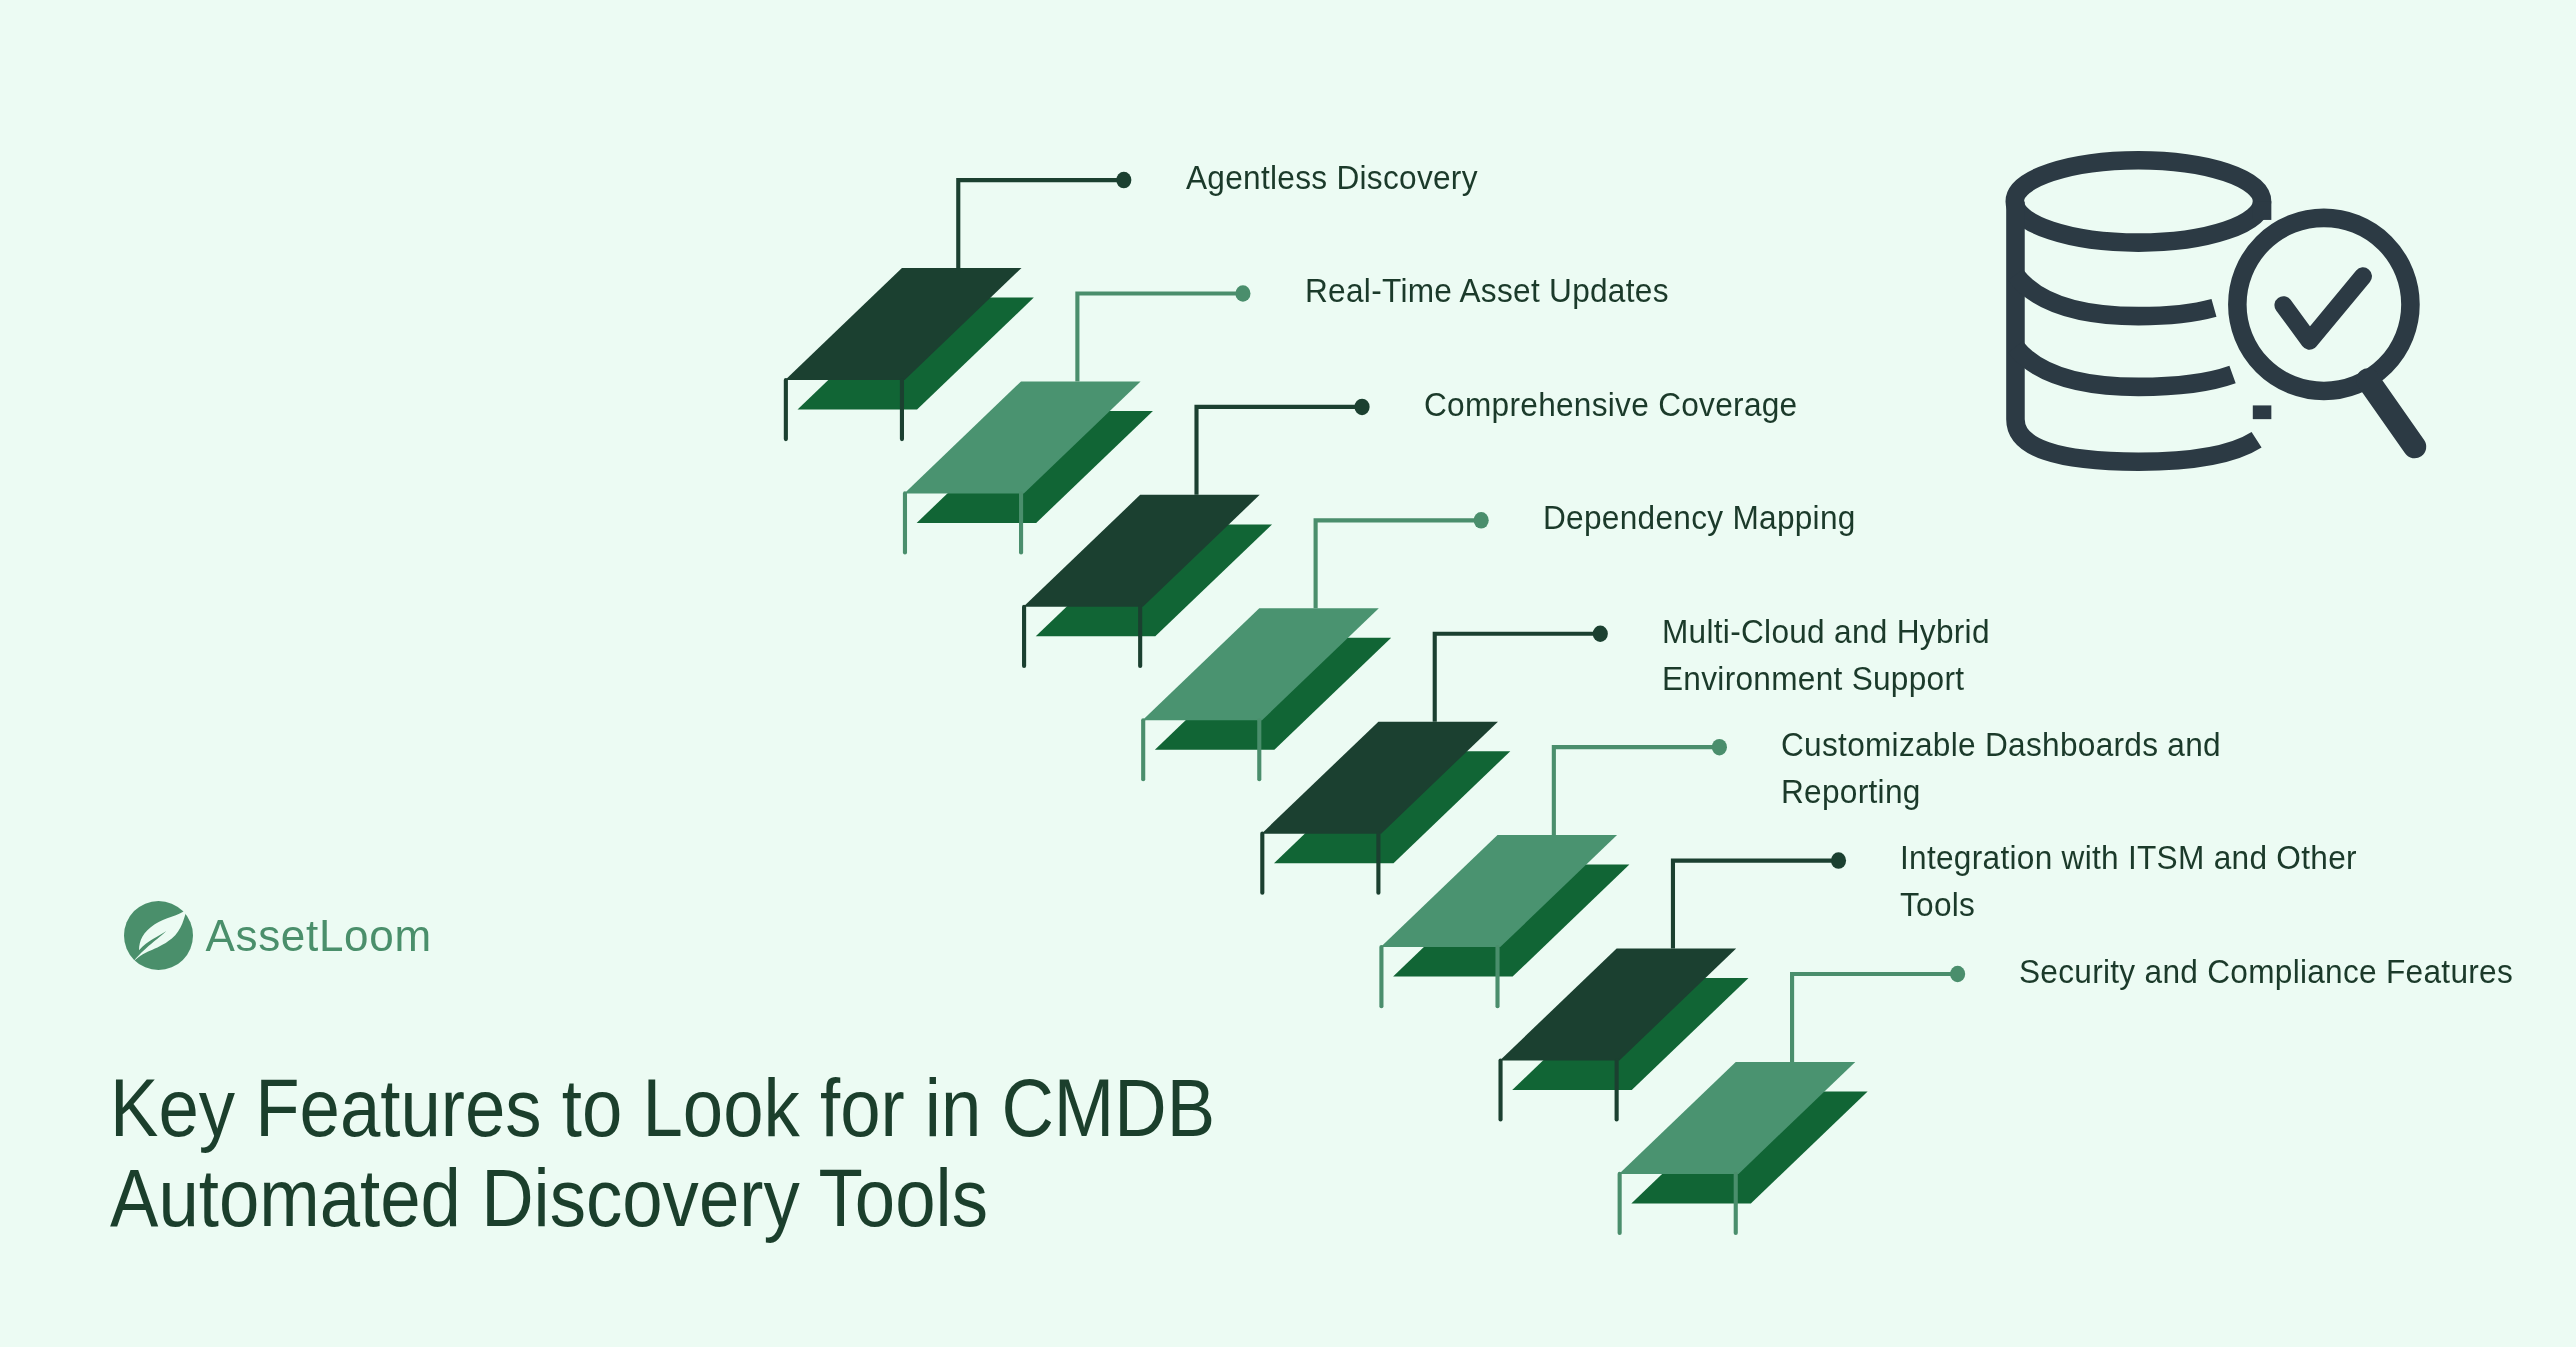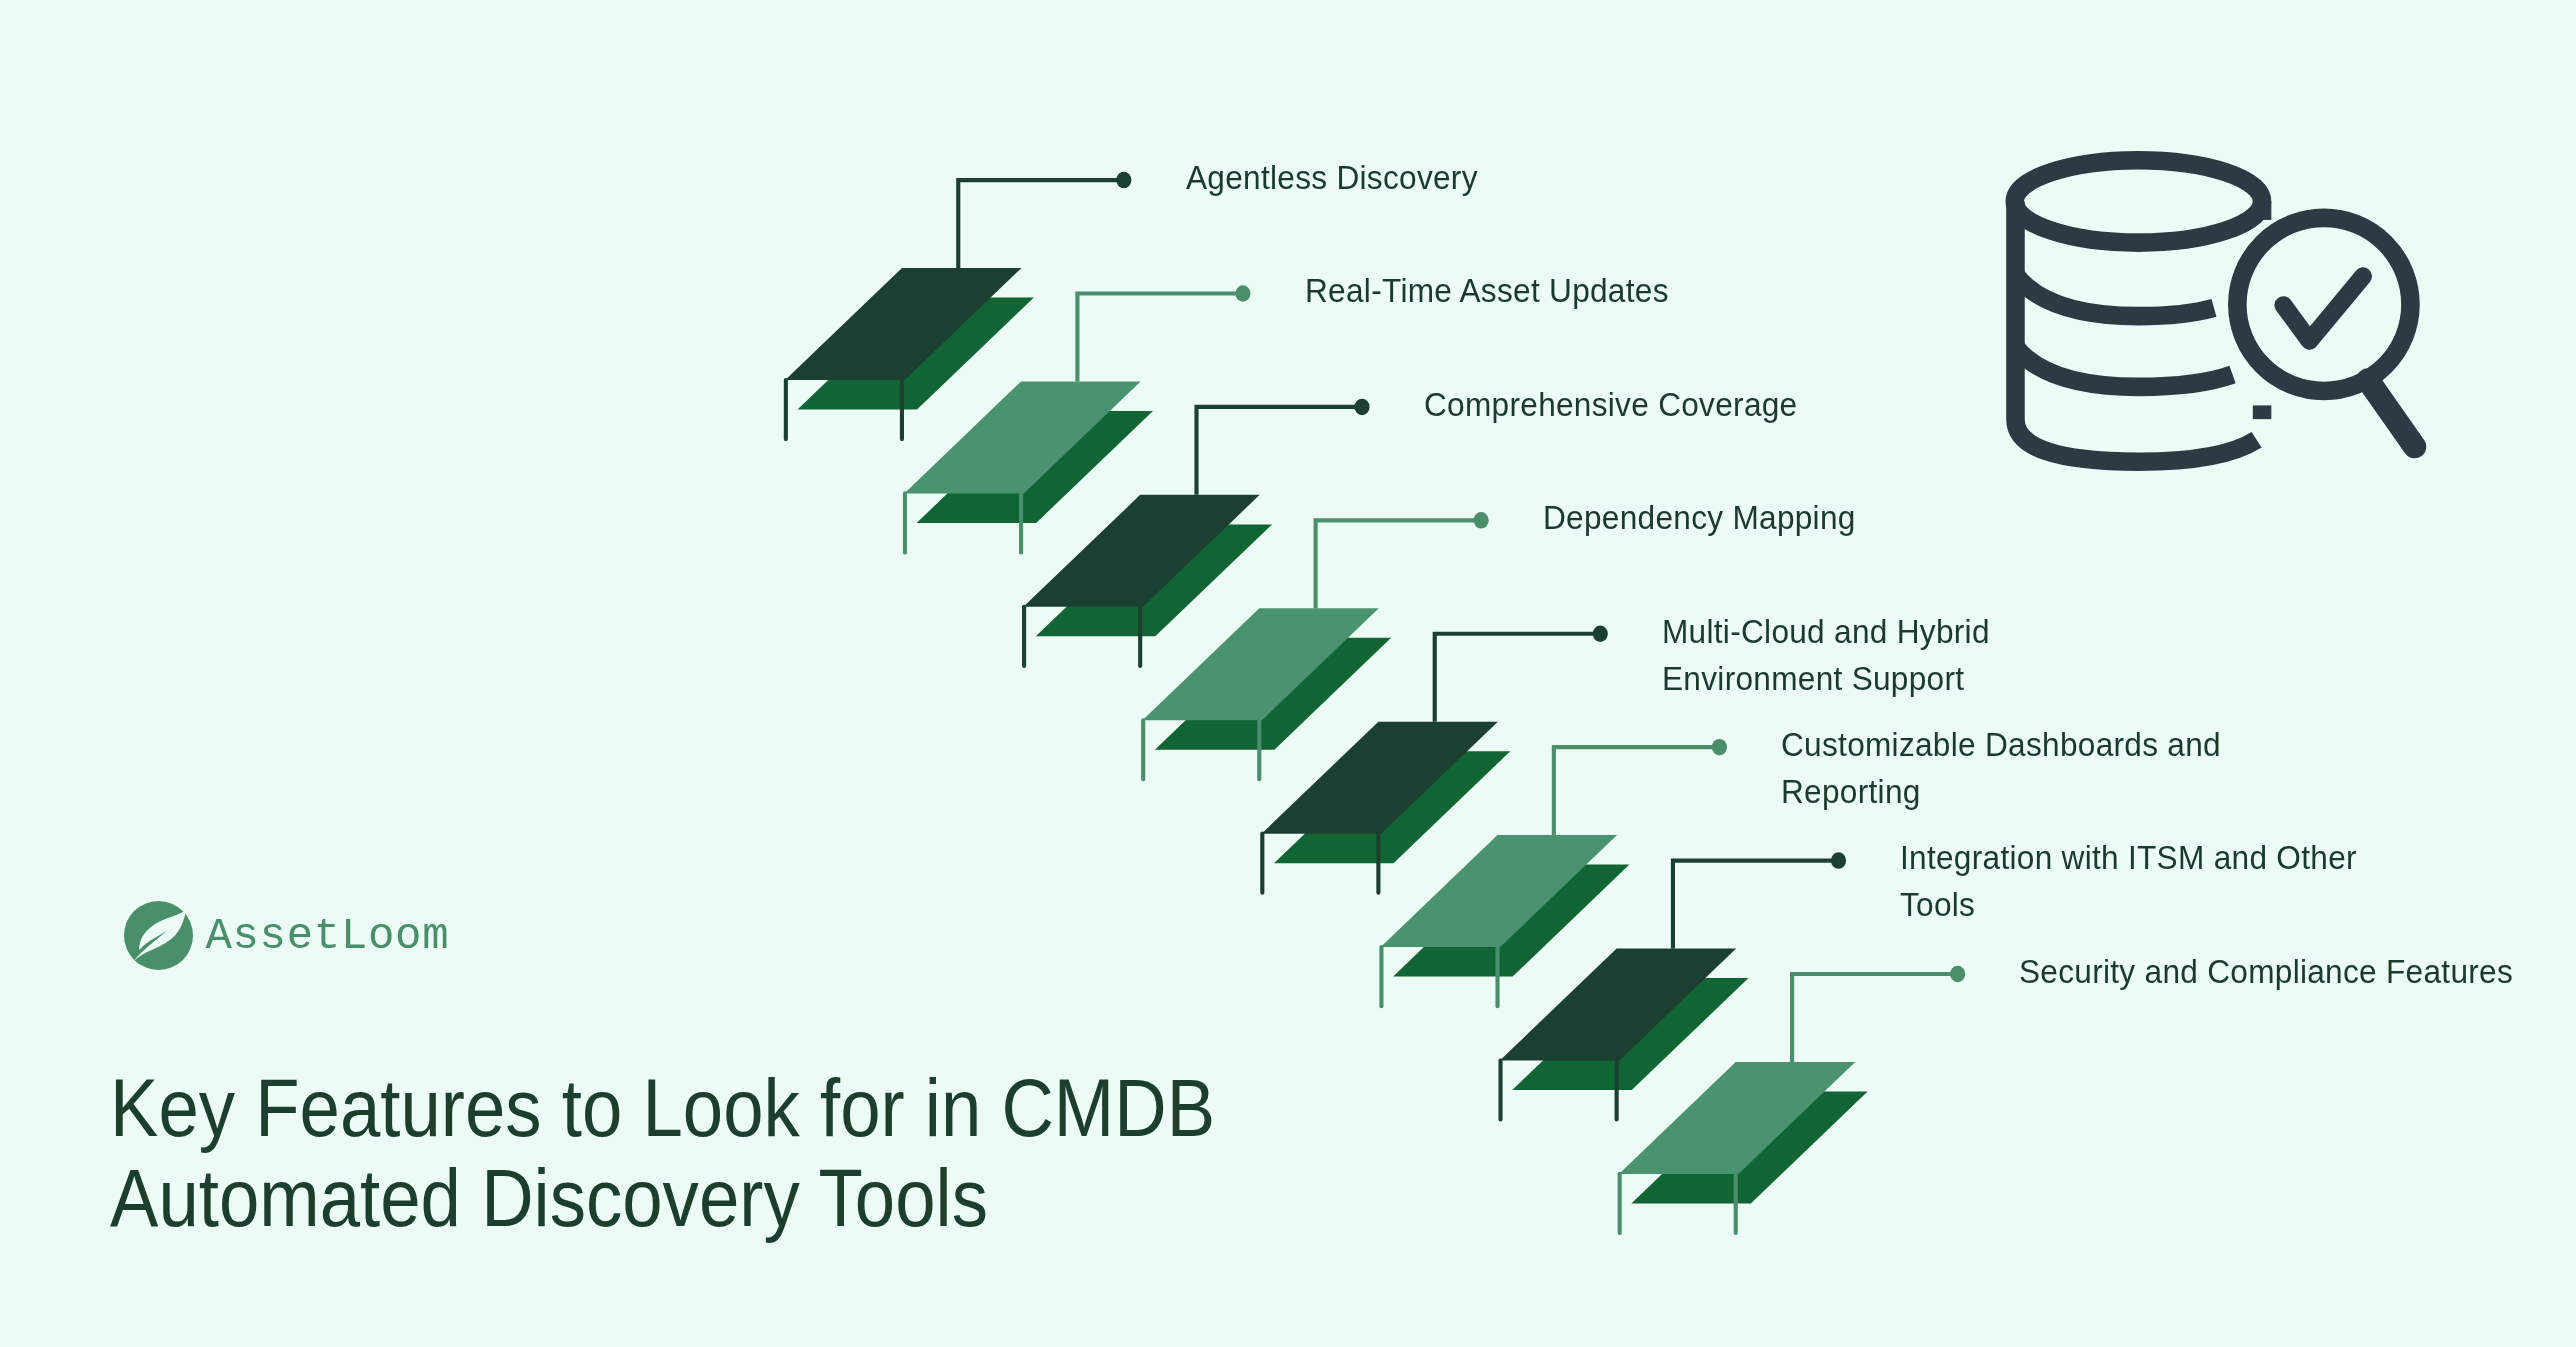--- a/index.html
+++ b/index.html
@@ -24,21 +24,20 @@
   #logo {
     position: absolute; left: 124px; top: 901px;
     display: flex; align-items: center;
   }
   #logo-text {
     margin-left: 12.4px;
     font-size: 44px;
     color: #4a8f6b;
     font-weight: normal;
     letter-spacing: 0.7px;
-    font-family: Liberation Mono, monospace;
   }
   #title {
     position: absolute; left: 110px; top: 1063px;
     color: #1b3f2c;
     font-size: 82px;
     line-height: 90px;
     white-space: nowrap;
     transform-origin: left top;
     transform: scaleX(0.885);
   }

